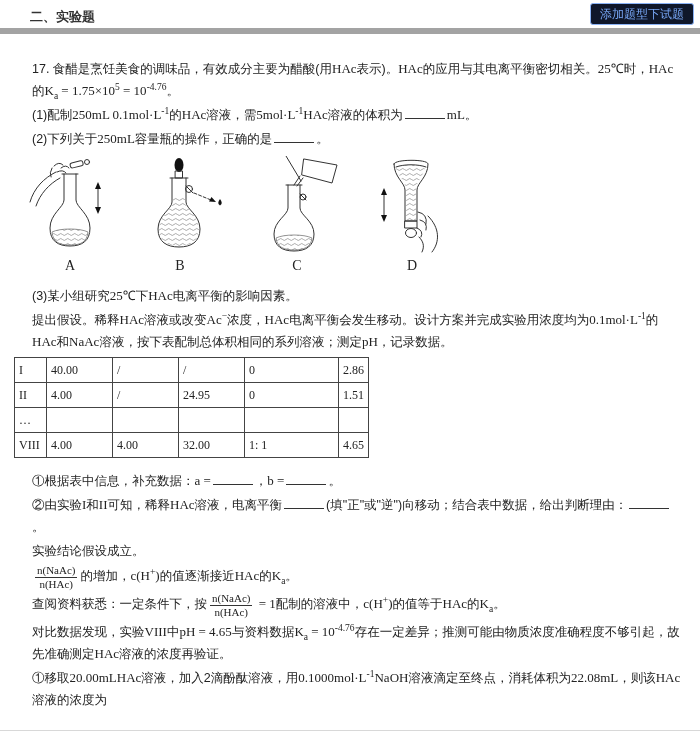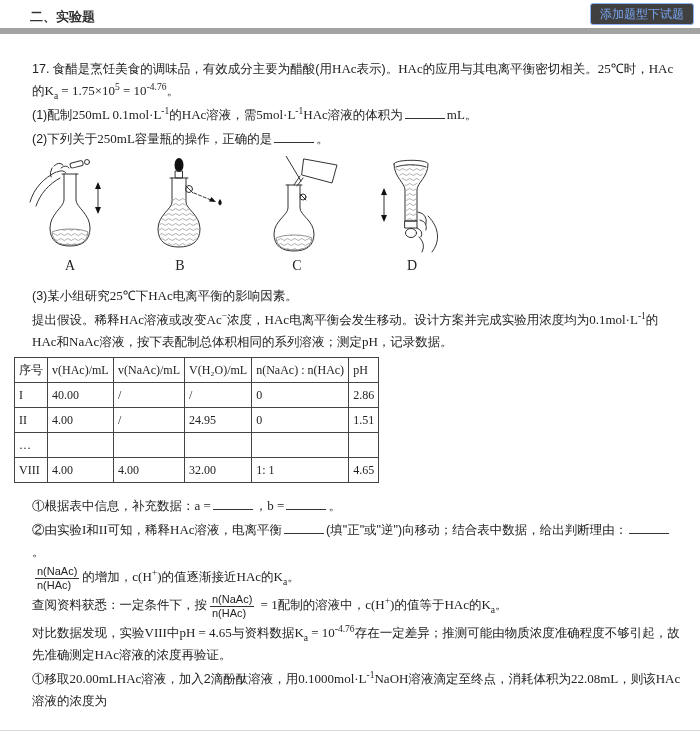--- a/index.html
+++ b/index.html
@@ -5,31 +5,31 @@
   html,body{margin:0;padding:0;}
   body{
     width:700px;height:733px;background:#fff;color:#222;
     font-family:"Liberation Sans",sans-serif;
     position:relative;overflow:hidden;
   }
   .header{position:relative;height:28px;border-bottom:6px solid #a3a3a3;}
   .section-title{position:absolute;left:30px;top:8px;font-size:13px;font-weight:bold;color:#333;}
   .add-btn{
     position:absolute;right:6px;top:3px;font-size:12px;
-    color:#79a8f7;border:1px solid #8ab2f5;background:#404040;
+    color:#79a8f7;border:1px solid #8ab2f5;background:#0f172a;
     border-radius:3px;padding:3px 9px;cursor:pointer;line-height:14px;
   }
   .content{padding:24px 18px 0 20px;font-size:12.5px;line-height:22px;}
   p.line{margin:0 0 2px 12px;}
   .m,sub,sup{font-family:"Liberation Serif",serif;}
   .m{font-size:13px;}
   sub,sup{font-size:9.5px;line-height:0;}
   .blank{display:inline-block;width:40px;border-bottom:1px solid #333;height:13px;vertical-align:baseline;margin:0 2px;}
-  .frac{display:inline-block;vertical-align:middle;
-    font-family:Liberation Sans, sans-serif;font-size:11px;line-height:1.15;margin:0 3px;}
+  .frac{display:inline-block;vertical-align:middle;text-align:center;
+    font-family:Liberation Serif, serif;font-size:11px;line-height:1.15;margin:0 3px;}
   .frac .num{display:block;border-bottom:1px solid #333;padding:0 2px;}
   .frac .den{display:block;padding:0 2px;}
   .diagrams{display:flex;align-items:flex-end;gap:16px;margin:6px 0 8px 4px;}
   .figure{text-align:center;}
   .figure svg{display:block;}
   .flask-label{font-family:"Liberation Serif",serif;font-size:14px;margin-top:1px;}
   table.data{border-collapse:collapse;margin:4px 0 12px -6px;font-size:12px;}
   table.data th,table.data td{
     border:1px solid #444;padding:1px 4px;height:21px;min-width:20px;
     font-weight:normal;text-align:left;font-family:"Liberation Serif",serif;white-space:nowrap;
@@ -149,28 +149,20 @@
   <table class="data">
     <colgroup>
         <col style="width:32px">
         <col style="width:66px">
         <col style="width:66px">
         <col style="width:66px">
         <col style="width:94px">
         <col style="width:30px">
       </colgroup>
     <tbody>
-        <tr>
-      <th>序号</th>
-      <th>v(HAc)/mL</th>
-      <th>v(NaAc)/mL</th>
-      <th>V(H₂O)/mL</th>
-      <th>n(NaAc) : n(HAc)</th>
-      <th>pH</th>
-    </tr>
     <tr>
       <td>I</td>
       <td>40.00</td>
       <td>/</td>
       <td>/</td>
       <td>0</td>
       <td>2.86</td>
     </tr>
     <tr>
       <td>II</td>
@@ -194,20 +186,21 @@
       <td>4.00</td>
       <td>32.00</td>
       <td>1: 1</td>
       <td>4.65</td>
     </tr>
   </tbody>
     </table>
 
   <p class="line"><span>①根据表中信息，补充数据：</span><span class="m">a =</span><span class="blank"></span><span>，</span><span class="m">b =</span><span class="blank"></span><span>。</span></p>
   <p class="line"><span>②由实验</span><span class="m">I</span><span>和</span><span class="m">II</span><span>可知，稀释</span><span class="m">HAc</span><span>溶液，电离平衡</span><span class="blank"></span><span>(填"正"或"逆")向移动；结合表中数据，给出判断理由：</span><span class="blank"></span><span>。</span></p>
+  <p class="line"><span>实验结论假设成立。</span></p>
   <p class="line"><span class="frac"><span class="num">n(NaAc)</span><span class="den">n(HAc)</span></span><span>的增加，</span><span class="m">c(H</span><sup>+</sup><span class="m">)</span><span>的值逐渐接近</span><span class="m">HAc</span><span>的</span><span class="m">K</span><sub>a</sub><span>。</span></p>
   <p class="line"><span>查阅资料获悉：一定条件下，按</span><span class="frac"><span class="num">n(NaAc)</span><span class="den">n(HAc)</span></span><span class="m"> = 1</span><span>配制的溶液中，</span><span class="m">c(H</span><sup>+</sup><span class="m">)</span><span>的值等于</span><span class="m">HAc</span><span>的</span><span class="m">K</span><sub>a</sub><span>。</span></p>
   <p class="line"><span>对比数据发现，实验</span><span class="m">VIII</span><span>中</span><span class="m">pH = 4.65</span><span>与资料数据</span><span class="m">K</span><sub>a</sub><span class="m"> = 10</span><sup>-4.76</sup><span>存在一定差异；推测可能由物质浓度准确程度不够引起，故先准确测定</span><span class="m">HAc</span><span>溶液的浓度再验证。</span></p>
   <p class="line"><span>①移取</span><span class="m">20.00mLHAc</span><span>溶液，加入2滴酚酞溶液，用</span><span class="m">0.1000mol·L</span><sup>-1</sup><span class="m">NaOH</span><span>溶液滴定至终点，消耗体积为</span><span class="m">22.08mL</span><span>，则该</span><span class="m">HAc</span><span>溶液的浓度为</span></p>
 
 </div>
 
 <div class="footer-line"></div>
 
 </body></html>

